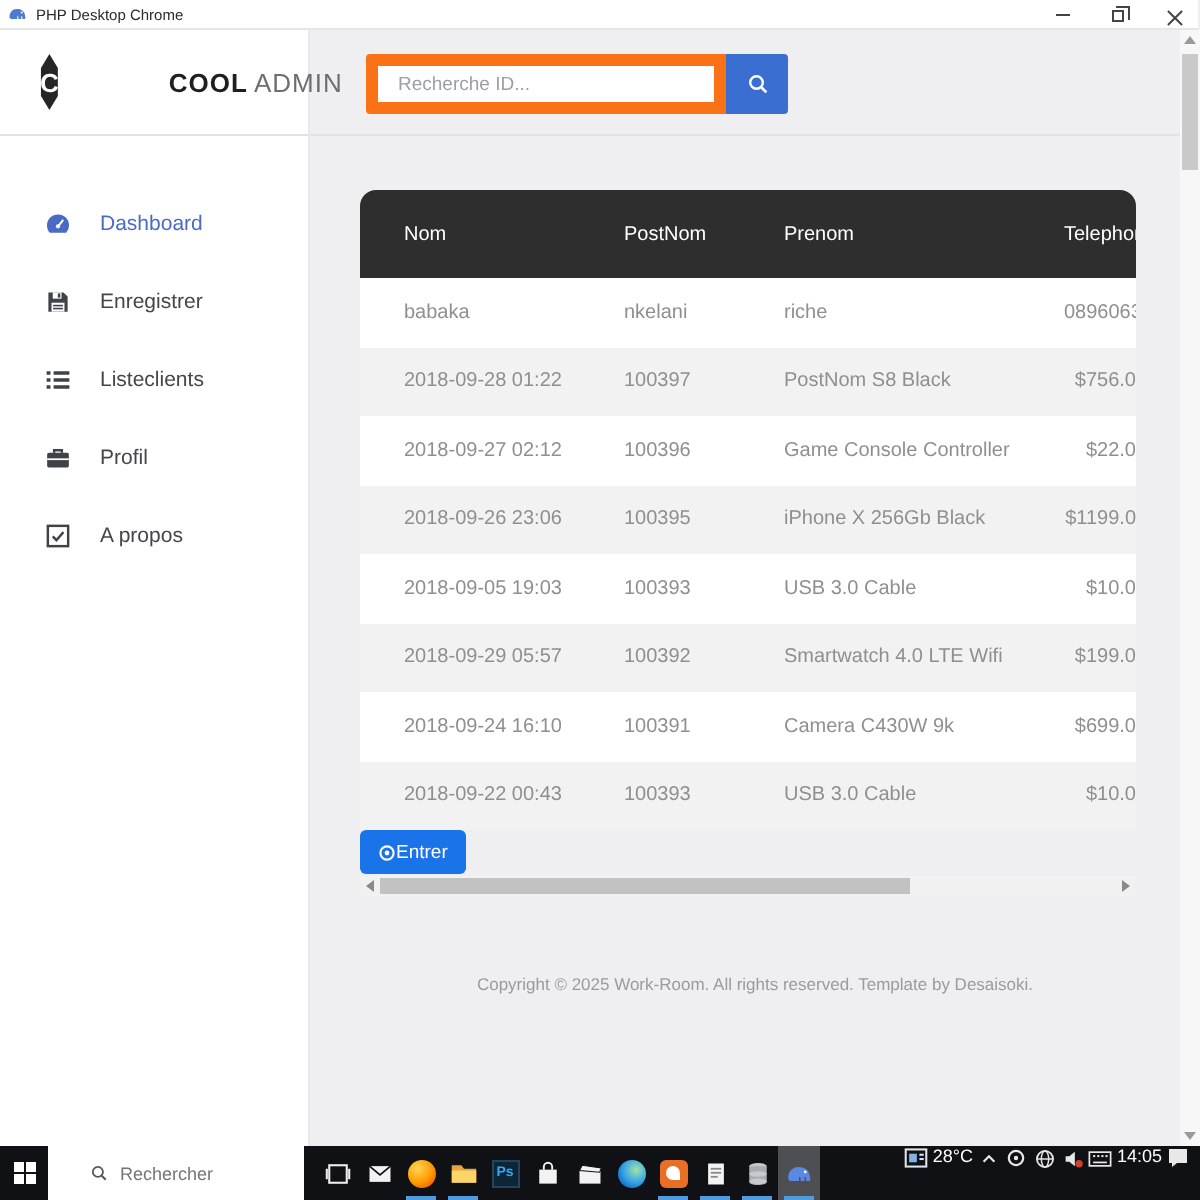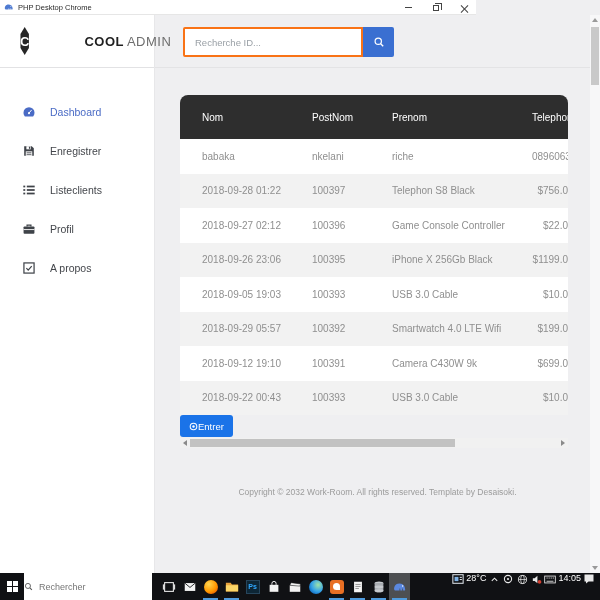--- a/index.html
+++ b/index.html
@@ -1,20 +1,20 @@
 <!DOCTYPE html>
 <html><head>
 <meta charset="utf-8">
 <style>
   * { margin:0; padding:0; box-sizing:border-box; }
   html,body { width:600px; height:600px; font-family:"Liberation Sans", sans-serif; }
   .screen { position:relative; width:600px; height:600px; overflow:hidden; background:#efeff1; }
 
   
-  .titlebar { position:absolute; top:0; left:0; width:476px; height:15px; background:#fff; border-bottom:1px solid #e6e6e6; display:flex; align-items:center; padding-left:4px; z-index:30; }
+  .titlebar { position:absolute; top:0; left:0; width:599px; height:15px; background:#fff; border-bottom:1px solid #e6e6e6; display:flex; align-items:center; padding-left:4px; z-index:30; }
   .titlebar .app-ico { width:10px; height:10px; margin-right:4px; }
   .titlebar .ttl { font-size:7.5px; color:#2b2b2b; }
   .win-controls { position:absolute; right:6px; top:0; height:15px; display:flex; align-items:center; gap:16px; }
   .wc { width:12px; height:12px; display:flex; align-items:center; justify-content:center; cursor:default; }
   .glyph-min { width:7px; height:1px; background:#444; }
   .glyph-max { width:6px; height:6px; border:1px solid #444; position:relative; }
   .glyph-max::before { content:""; position:absolute; left:1px; top:-3px; width:6px; height:6px; border:1px solid #444; border-left:none; border-bottom:none; }
   .glyph-close { position:relative; width:8px; height:8px; }
   .glyph-close::before,.glyph-close::after { content:""; position:absolute; left:3.5px; top:0; width:1px; height:10px; background:#444; }
   .glyph-close::before { transform:rotate(45deg); }
@@ -29,21 +29,21 @@
   .brand-light { font-weight:300; color:#6e6e6e; margin-left:3px; }
   .nav { padding-top:24px; }
   .nav-item { height:39px; display:flex; align-items:center; padding-left:22px; cursor:pointer; }
   .nav-item .ni { width:14px; height:14px; margin-right:14px; flex:0 0 14px; }
   .nav-item .nl { font-size:10.5px; color:#43464b; }
   .nav-item.active .nl { color:#4a6bc5; }
 
   
   .main { position:absolute; left:155px; top:15px; width:445px; bottom:27px; background:#efeff1; }
   .topstrip { height:53px; border-bottom:1px solid #e3e3e5; position:relative; }
-  .search-box { position:absolute; left:28px; top:12px; width:180px; height:30px; border:2px solid #f97316; background:#fff; border-radius:2px 0 0 2px; font-size:9.5px; color:#555; padding-left:10px; outline:none; font-family:"Liberation Sans",sans-serif; }
+  .search-box { position:absolute; left:28px; top:12px; width:180px; height:30px; border:6px solid #f97316; background:#fff; border-radius:2px 0 0 2px; font-size:9.5px; color:#555; padding-left:10px; outline:none; font-family:"Liberation Sans",sans-serif; }
   .search-box::placeholder { color:#9aa0a6; }
   .search-btn { position:absolute; left:208px; top:12px; width:31px; height:30px; background:#3a6fd1; border:none; border-radius:0 2px 2px 0; display:flex; align-items:center; justify-content:center; cursor:pointer; }
 
   
   .card { position:absolute; left:25px; top:80px; width:388px; }
   .thead { height:44px; background:#2e2e2e; border-radius:8px 8px 0 0; display:flex; align-items:center; color:#fff; font-size:10px; font-weight:500; }
   .trow { height:34.5px; display:flex; align-items:center; background:#fff; font-size:10px; color:#8f8f8f; }
   .trow.striped { background:#f2f2f2; }
   .c1 { width:132px; padding-left:22px; overflow:hidden; white-space:nowrap; }
   .c2 { width:80px; overflow:hidden; white-space:nowrap; }
@@ -67,21 +67,21 @@
   .v-arrow { height:10px; display:flex; align-items:center; justify-content:center; }
   .tri-u { width:0; height:0; border-left:3px solid transparent; border-right:3px solid transparent; border-bottom:4px solid #9a9a9a; }
   .tri-d { width:0; height:0; border-left:3px solid transparent; border-right:3px solid transparent; border-top:4px solid #9a9a9a; position:absolute; bottom:3px; left:2px; }
   .v-thumb { position:absolute; top:12px; left:1px; width:8px; height:58px; background:#c9c9c9; }
 
   
   .taskbar { position:absolute; left:0; bottom:0; width:600px; height:27px; background:#101114; display:flex; align-items:stretch; z-index:40; }
   .start { width:24px; display:flex; align-items:center; justify-content:center; cursor:pointer; }
   .winlogo { display:grid; grid-template-columns:5px 5px; grid-template-rows:5px 5px; gap:1px; }
   .winlogo span { background:#fff; }
-  .tb-search { width:128px; background:#fff; display:flex; align-items:center; padding-left:0; gap:6px; }
+  .tb-search { width:128px; background:#fff; display:flex; align-items:center; padding-left:21px; gap:6px; }
   .tb-search input { border:none; outline:none; width:90px; font-size:9px; color:#333; font-family:"Liberation Sans",sans-serif; background:transparent; }
   .tb-icons { display:flex; align-items:stretch; margin-left:6px; }
   .slot { width:21px; display:flex; align-items:center; justify-content:center; position:relative; cursor:pointer; }
   .slot.running::after { content:""; position:absolute; bottom:0; left:3px; right:3px; height:2px; background:#4f9bde; }
   .slot.active-app { background:#4d4f52; }
   .ico14 { width:14px; height:14px; }
   .ff { width:14px; height:14px; border-radius:50%; background:radial-gradient(circle at 35% 30%, #ffd54f, #ff9800 55%, #e65100 90%); }
   .edge { width:14px; height:14px; border-radius:50%; background:radial-gradient(circle at 65% 35%, #9fe3a8, #35a3e8 50%, #0b63b8 85%); }
   .ps { width:14px; height:14px; background:#0d2636; border:1px solid #26455c; color:#31a8ff; font-size:7px; font-weight:bold; display:flex; align-items:center; justify-content:center; }
   .xampp { width:14px; height:14px; background:#e86f24; border-radius:3px; display:flex; align-items:center; justify-content:center; }
@@ -192,21 +192,21 @@
       </div>
       <div class="trow">
         <div class="c1">babaka</div>
         <div class="c2">nkelani</div>
         <div class="c3">riche</div>
         <div class="c4">089606334</div>
       </div>
       <div class="trow striped">
         <div class="c1">2018-09-28 01:22</div>
         <div class="c2">100397</div>
-        <div class="c3">Telephon S8 Black</div>
+        <div class="c3">PostNom S8 Black</div>
         <div class="c4">$756.0</div>
       </div>
       <div class="trow">
         <div class="c1">2018-09-27 02:12</div>
         <div class="c2">100396</div>
         <div class="c3">Game Console Controller</div>
         <div class="c4">$22.0</div>
       </div>
       <div class="trow striped">
         <div class="c1">2018-09-26 23:06</div>
@@ -220,21 +220,21 @@
         <div class="c3">USB 3.0 Cable</div>
         <div class="c4">$10.0</div>
       </div>
       <div class="trow striped">
         <div class="c1">2018-09-29 05:57</div>
         <div class="c2">100392</div>
         <div class="c3">Smartwatch 4.0 LTE Wifi</div>
         <div class="c4">$199.0</div>
       </div>
       <div class="trow">
-        <div class="c1">2018-09-12 19:10</div>
+        <div class="c1">2018-09-24 16:10</div>
         <div class="c2">100391</div>
         <div class="c3">Camera C430W 9k</div>
         <div class="c4">$699.0</div>
       </div>
       <div class="trow striped">
         <div class="c1">2018-09-22 00:43</div>
         <div class="c2">100393</div>
         <div class="c3">USB 3.0 Cable</div>
         <div class="c4">$10.0</div>
       </div>
@@ -253,21 +253,21 @@
           <span class="tri-l"></span>
         </div>
       <div class="h-track">
         <div class="h-thumb"></div>
       </div>
       <div class="h-arrow">
           <span class="tri-r"></span>
         </div>
     </div>
 
-    <div class="copyright">Copyright © 2032 Work-Room. All rights reserved. Template by Desaisoki.</div>
+    <div class="copyright">Copyright © 2025 Work-Room. All rights reserved. Template by Desaisoki.</div>
   </div>
 
   <div class="vscroll">
     <div class="v-arrow">
         <span class="tri-u"></span>
       </div>
     <div class="v-thumb"></div>
     <span class="tri-d"></span>
   </div>
 

